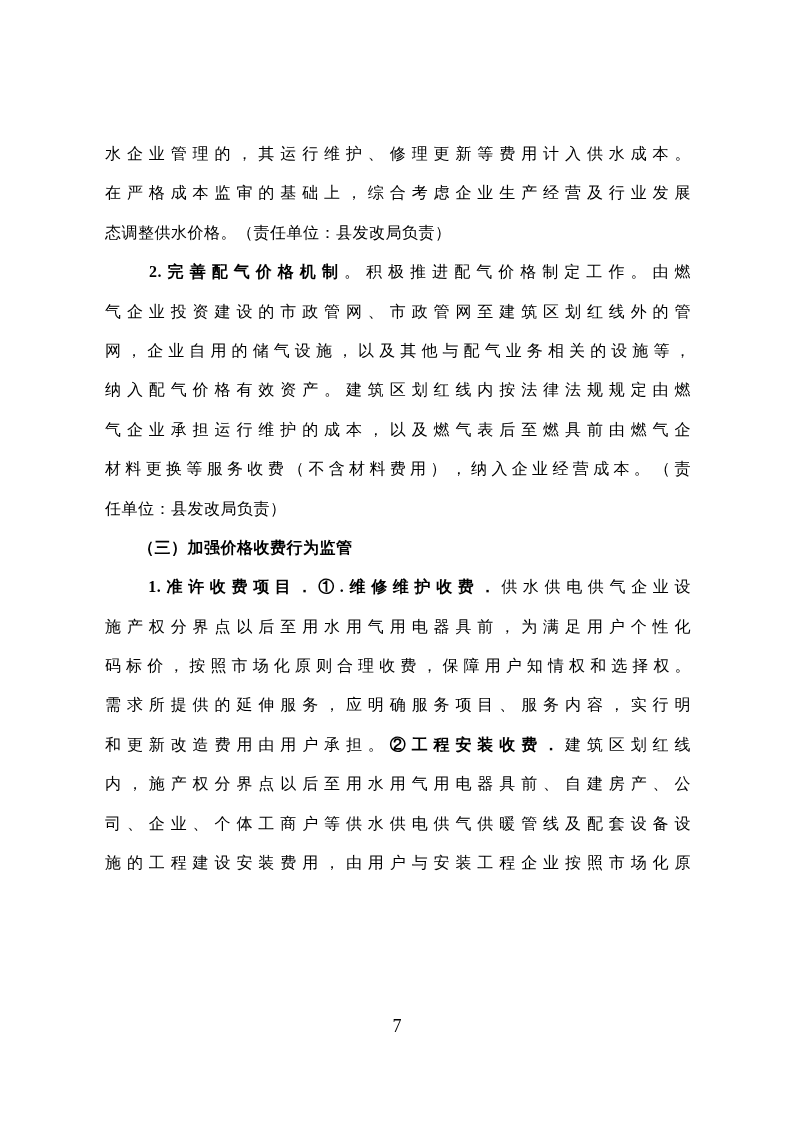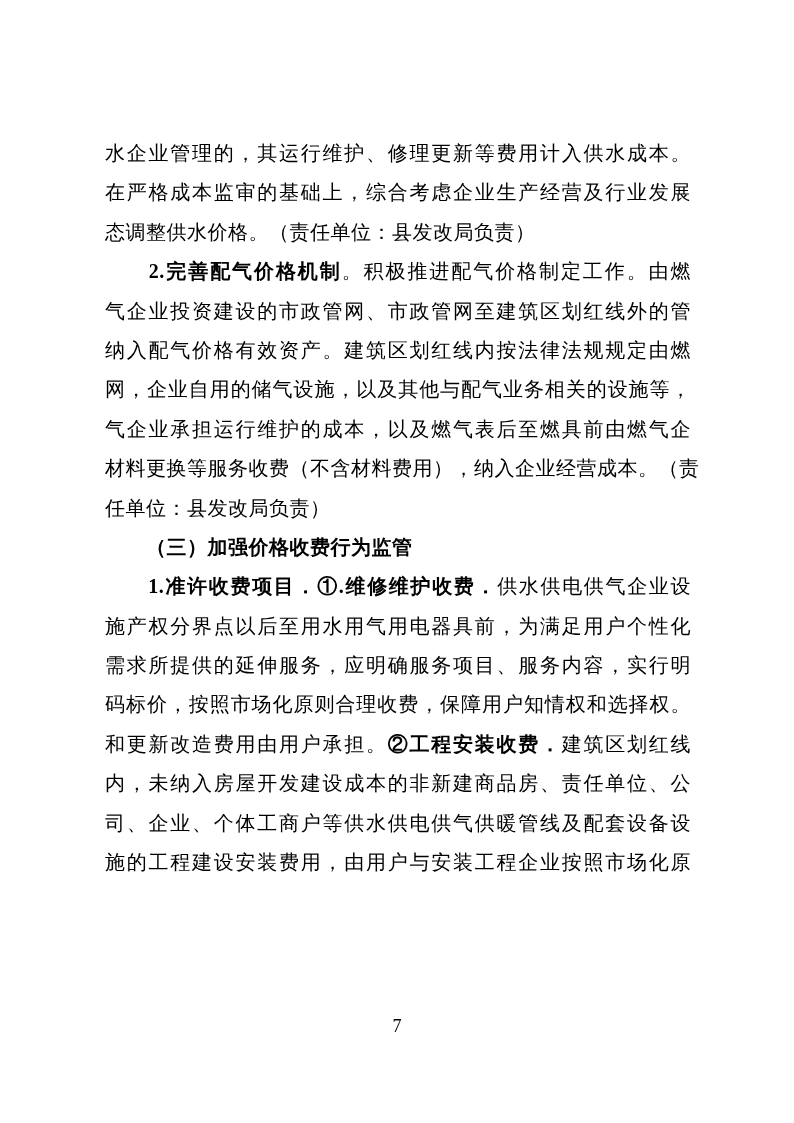--- a/index.html
+++ b/index.html
@@ -17,21 +17,21 @@
   }
   .text-block {
     position: absolute;
     left: 105px;
     top: 134px;
     width: 586px;
   }
   .line {
     height: 39.4px;
     line-height: 39.4px;
-    font-size: 20px;
+    font-size: 16px;
     text-align: justify;
     letter-spacing: 0.5px;
     white-space: nowrap;
   }
   .line.j {
     text-align-last: justify;
   }
   .seg { font-weight: normal; }
   .seg.b { font-weight: bold; }
   .page-number {
@@ -48,29 +48,29 @@
 </head>
 <body>
 
 <div class="page">
   <div class="text-block" id="text-block">
       <div class="line j"><span class="seg">水企业管理的，其运行维护、修理更新等费用计入供水成本。</span></div>
       <div class="line j"><span class="seg">在严格成本监审的基础上，综合考虑企业生产经营及行业发展</span></div>
       <div class="line"><span class="seg">态调整供水价格。（责任单位：县发改局负责）</span></div>
       <div class="line j"><span class="seg">　　</span><span class="seg b">2.完善配气价格机制</span><span class="seg">。积极推进配气价格制定工作。由燃</span></div>
       <div class="line j"><span class="seg">气企业投资建设的市政管网、市政管网至建筑区划红线外的管</span></div>
+      <div class="line j"><span class="seg">网，企业自用的储气设施，以及其他与配气业务相关的设施等，</span></div>
       <div class="line j"><span class="seg">纳入配气价格有效资产。建筑区划红线内按法律法规规定由燃</span></div>
-      <div class="line j"><span class="seg">网，企业自用的储气设施，以及其他与配气业务相关的设施等，</span></div>
       <div class="line j"><span class="seg">气企业承担运行维护的成本，以及燃气表后至燃具前由燃气企</span></div>
       <div class="line j"><span class="seg">材料更换等服务收费（不含材料费用），纳入企业经营成本。（责</span></div>
       <div class="line"><span class="seg">任单位：县发改局负责）</span></div>
       <div class="line"><span class="seg">　　</span><span class="seg b">（三）加强价格收费行为监管</span></div>
       <div class="line j"><span class="seg">　　</span><span class="seg b">1.准许收费项目．①.维修维护收费．</span><span class="seg">供水供电供气企业设</span></div>
       <div class="line j"><span class="seg">施产权分界点以后至用水用气用电器具前，为满足用户个性化</span></div>
+      <div class="line j"><span class="seg">码标价，按照市场化原则合理收费，保障用户知情权和选择权。</span></div>
       <div class="line j"><span class="seg">需求所提供的延伸服务，应明确服务项目、服务内容，实行明</span></div>
-      <div class="line j"><span class="seg">码标价，按照市场化原则合理收费，保障用户知情权和选择权。</span></div>
       <div class="line j"><span class="seg">和更新改造费用由用户承担。</span><span class="seg b">②工程安装收费．</span><span class="seg">建筑区划红线</span></div>
-      <div class="line j"><span class="seg">内，未纳入房屋开发建设成本的非新建商品房、责任单位、公</span></div>
+      <div class="line j"><span class="seg">内，施产权分界点以后至用水用气用电器具前、自建房产、公</span></div>
       <div class="line j"><span class="seg">司、企业、个体工商户等供水供电供气供暖管线及配套设备设</span></div>
       <div class="line j"><span class="seg">施的工程建设安装费用，由用户与安装工程企业按照市场化原</span></div>
     </div>
   <div class="page-number">7</div>
 </div>
 
 </body></html>

